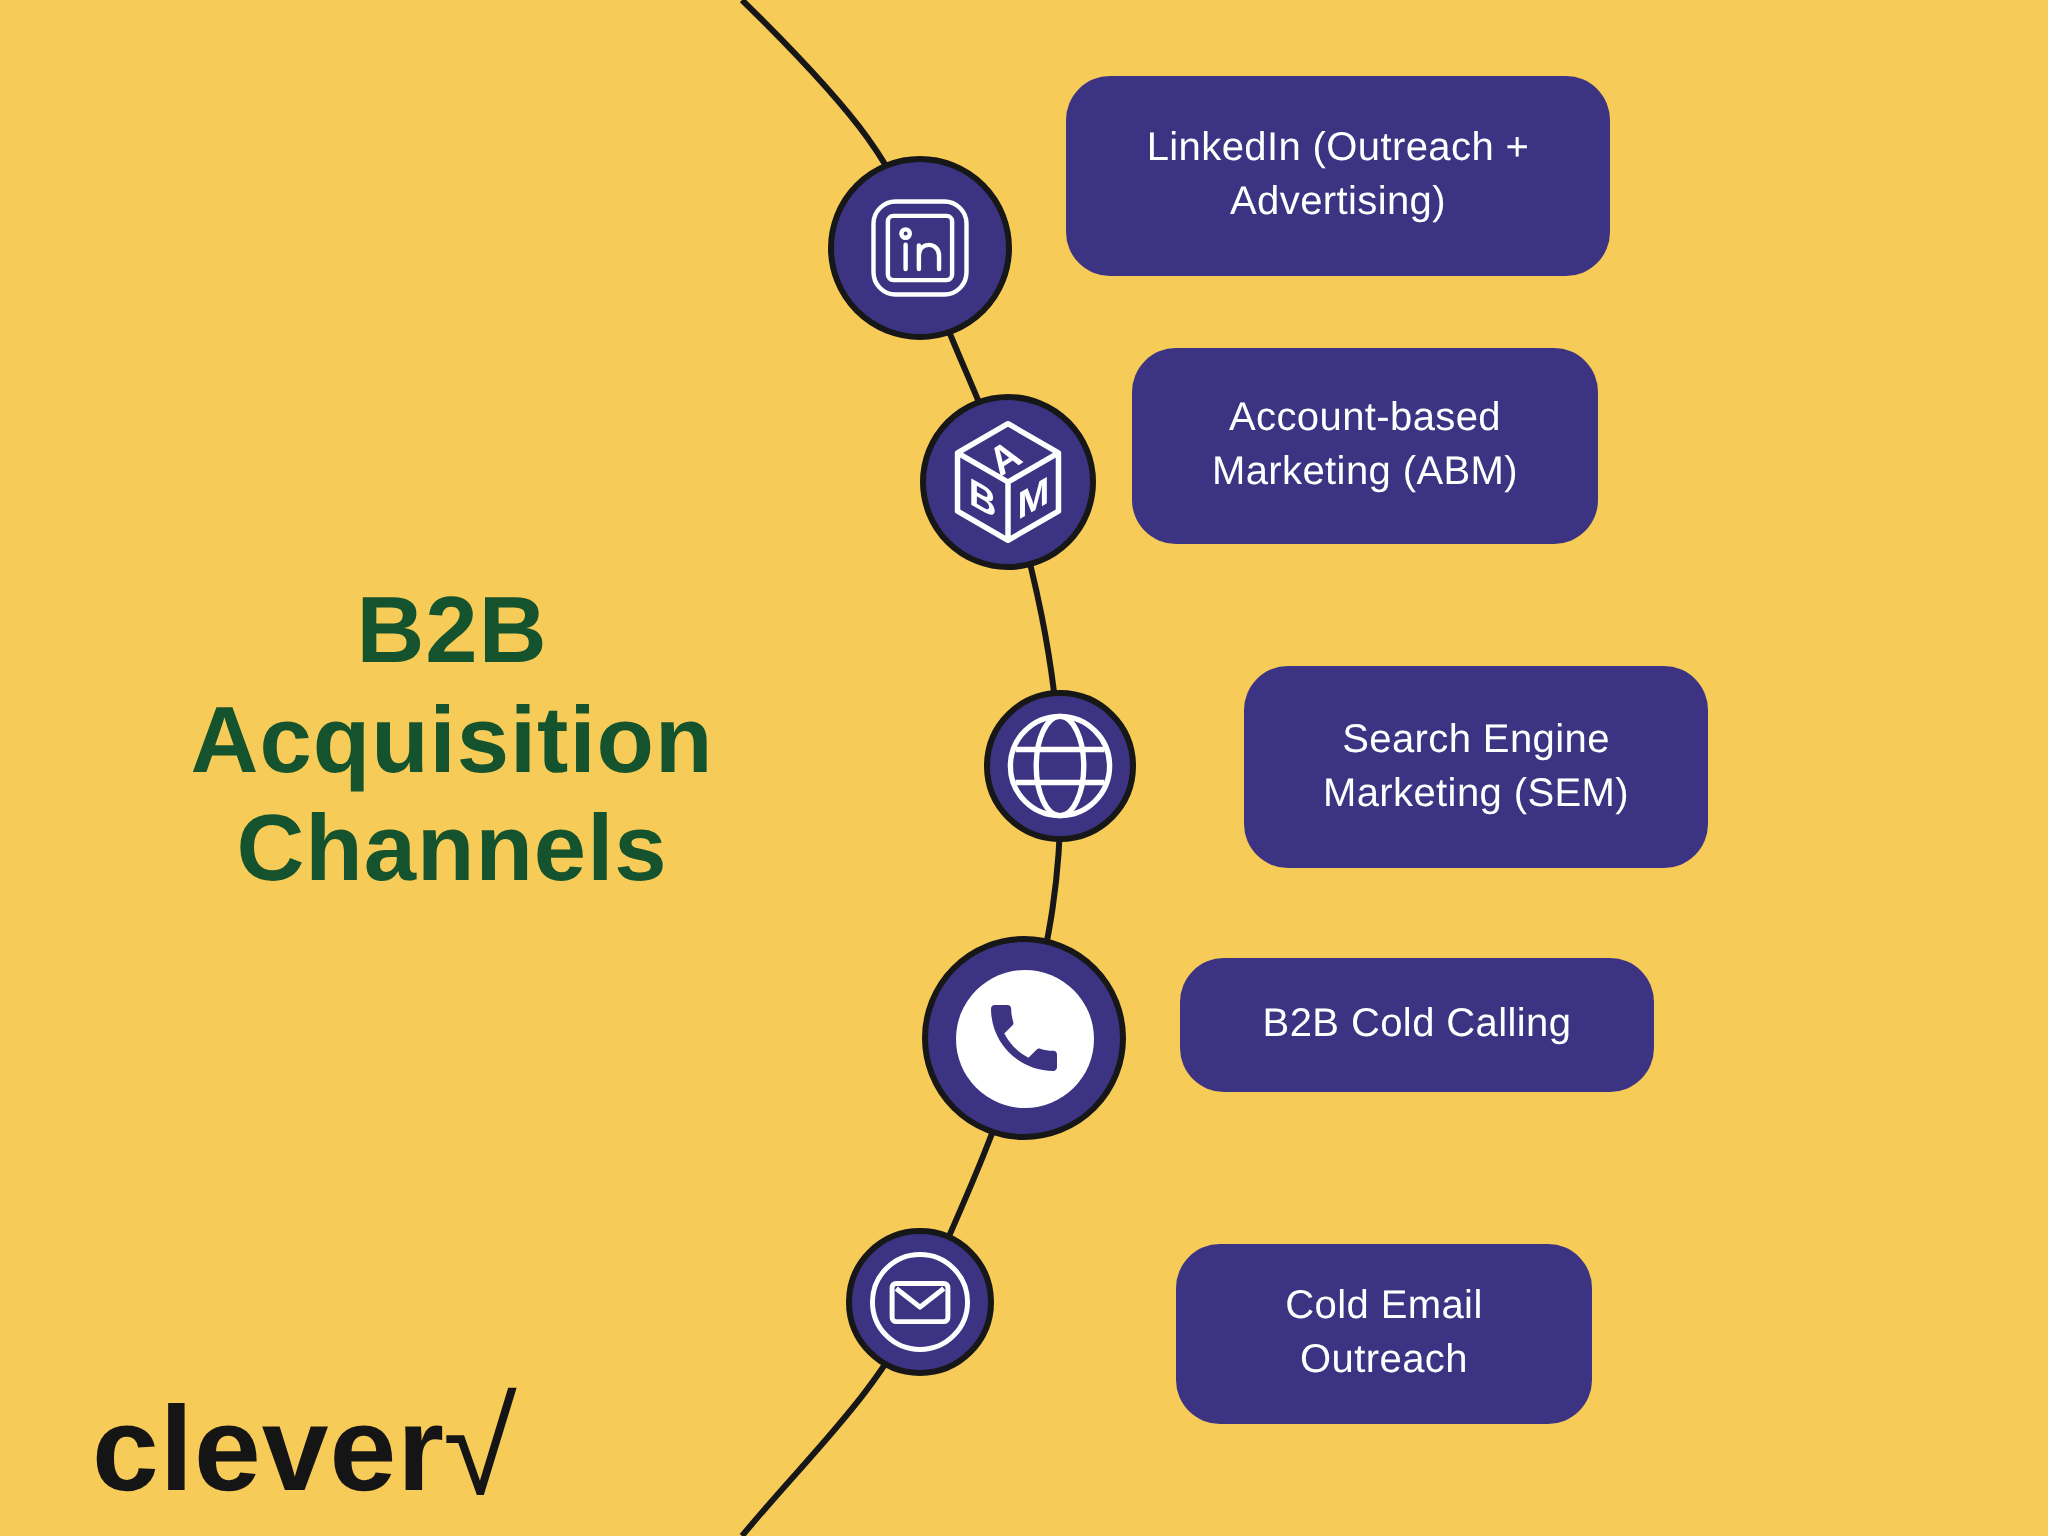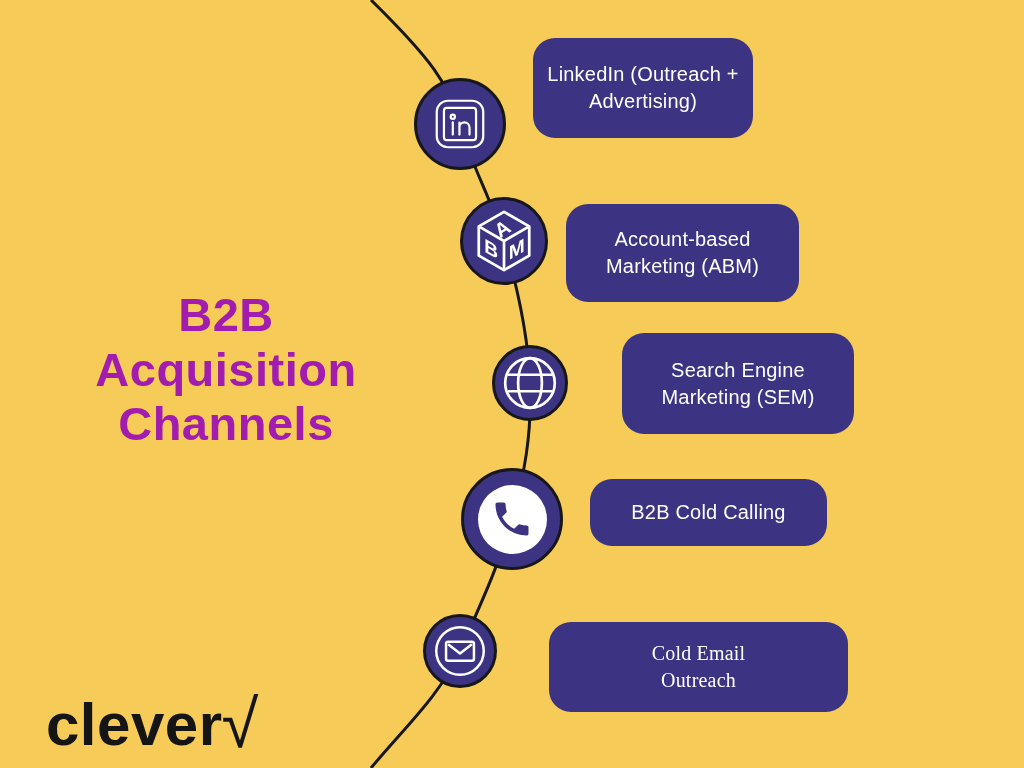--- a/index.html
+++ b/index.html
@@ -30,29 +30,29 @@
 
   
   .label {
     position:absolute; background:#3C3483; border-radius:22px;
     display:flex; align-items:center; justify-content:center;
     color:#ffffff; text-align:center;
     font-size:20px; font-weight:500; line-height:1.34;
     white-space:pre-line; letter-spacing:0.2px;
     box-sizing:border-box; padding:8px 14px;
   }
-  .label-1 { left:533px; top:38px;  width:220px; height:100px; }
-  .label-2 { left:566px; top:174px; width:233px; height:98px;margin-top:30px;  }
+  .label-1 { left:533px; top:38px;  width:272px; height:100px; }
+  .label-2 { left:566px; top:174px; width:233px; height:98px;  }
   .label-3 { left:622px; top:333px; width:232px; height:101px; }
   .label-4 { left:590px; top:479px; width:237px; height:67px;  }
-  .label-5 { left:549px; top:622px; width:299px; height:90px;font-family:Liberation Serif, serif;  }
+  .label-5 { left:588px; top:622px; width:208px; height:90px;  }
 
   .title {
     position:absolute; left:40px; top:288px; width:372px;
-    color:#a21caf; font-size:47px; font-weight:600;
+    color:#14532d; font-size:47px; font-weight:600;
     line-height:1.16; text-align:center; white-space:pre-line;
     letter-spacing:0.5px;
   }
 
   .logo {
     position:absolute; left:46px; top:690px;
     color:#151515; font-size:60px; font-weight:700;
     letter-spacing:0.5px; display:flex; align-items:baseline;
   }
   .logo-check {

